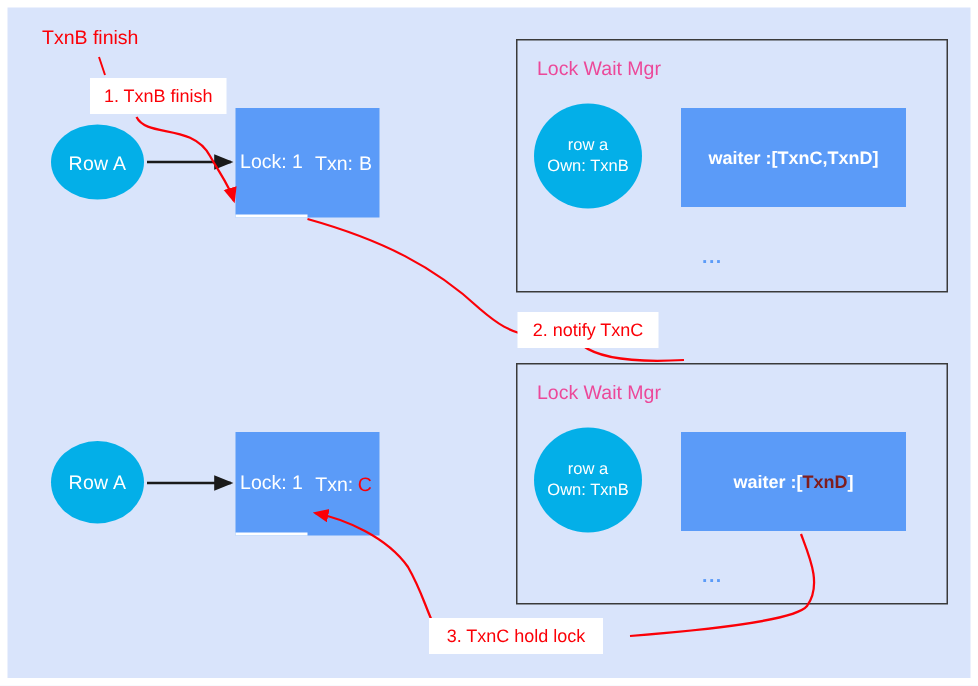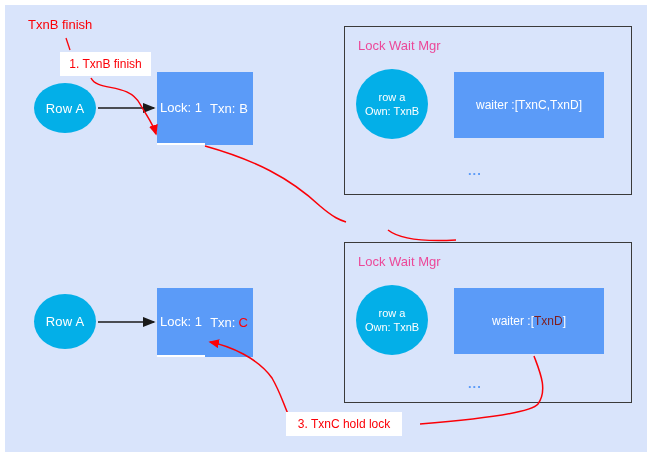--- a/index.html
+++ b/index.html
@@ -92,20 +92,21 @@
   }
   .waiter-box {
     position: absolute;
     background: #5b9bf8;
     display: flex;
     align-items: center;
     justify-content: center;
     color: #ffffff;
     font-size: 12px;
     white-space: nowrap;
+    font-weight: bold;
   }
   .waiter-red {
     color: #7f1d1d;
   }
   .ellipsis {
     position: absolute;
     color: #5b9bf8;
     font-size: 13px;
     letter-spacing: 1px;
     font-weight: bold;
@@ -221,16 +222,17 @@
 
     <path d="M388,230 C 398,238 420,242 456,240" stroke="#fb0007" stroke-width="1.5" fill="none"></path>
 
     <path d="M534,356 C 540,372 548,390 538,404 C 530,414 470,420 420,424" stroke="#fb0007" stroke-width="1.5" fill="none"></path>
 
     <path d="M288,414 C 282,400 280,392 272,378 C 258,358 230,346 210,342" stroke="#fb0007" stroke-width="1.5" fill="none" marker-end="url(#arrow-red)"></path>
   </svg>
 
   <div class="red-label" style="left:60px; top:52px; width:91px; height:24px;">1. TxnB finish</div>
 
+  <div class="red-label" style="left:345px; top:208px; width:94px; height:24px;">2. notify TxnC</div>
 
   <div class="red-label" style="left:286px; top:412px; width:116px; height:24px;">3. TxnC hold lock</div>
 
 </div>
 
 </body></html>

